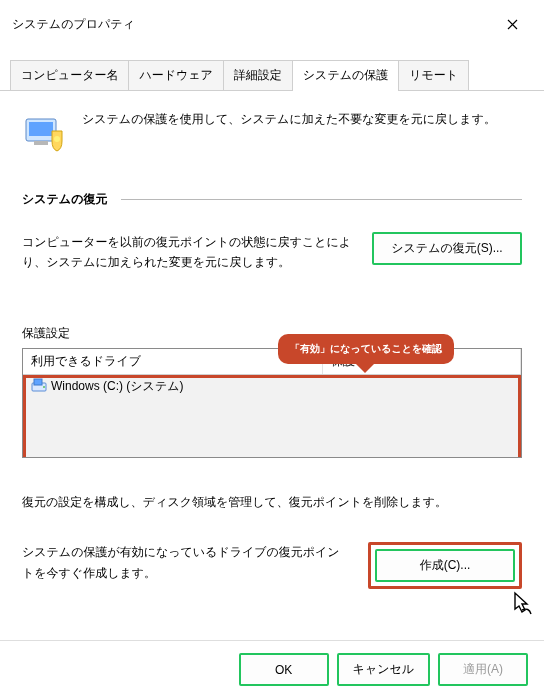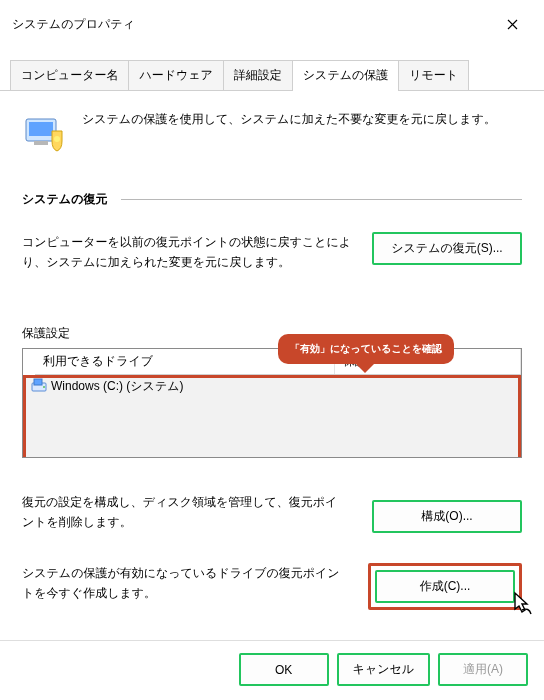--- a/index.html
+++ b/index.html
@@ -101,21 +101,20 @@
     border: 1px solid #8a8a8a;
     margin-top: 6px;
     height: 110px;
     overflow: hidden;
   }
   .drive-head {
     display: flex;
     background: #fff;
     border-bottom: 1px solid #d0d0d0;
     font-size: 12px;
-    margin-left: 12px;
   }
   .drive-head > div {
     padding: 4px 8px;
     border-right: 1px solid #e3e3e3;
   }
   .col-drive { flex: 0 0 300px; }
   .col-prot { flex: 1; }
   .drive-row {
     display: flex;
     font-size: 12px;
@@ -259,21 +258,20 @@
             <circle cx="13" cy="9" r="1" fill="#59c159"></circle>
           </svg>
         </span><span>Windows (C:) (システム)</span>
       </div>
       <div class="col-prot">有効</div>
     </div>
   </div>
 
   <div class="conf-row">
     <div class="desc">復元の設定を構成し、ディスク領域を管理して、復元ポイントを削除します。</div>
-    <button class="winbtn">構成(O)...</button>
   </div>
 
   <div class="create-row">
     <div class="desc">システムの保護が有効になっているドライブの復元ポイントを今すぐ作成します。</div>
     <div class="create-frame">
       <button class="winbtn">作成(C)...</button>
     </div>
   </div>
 
 </div>

